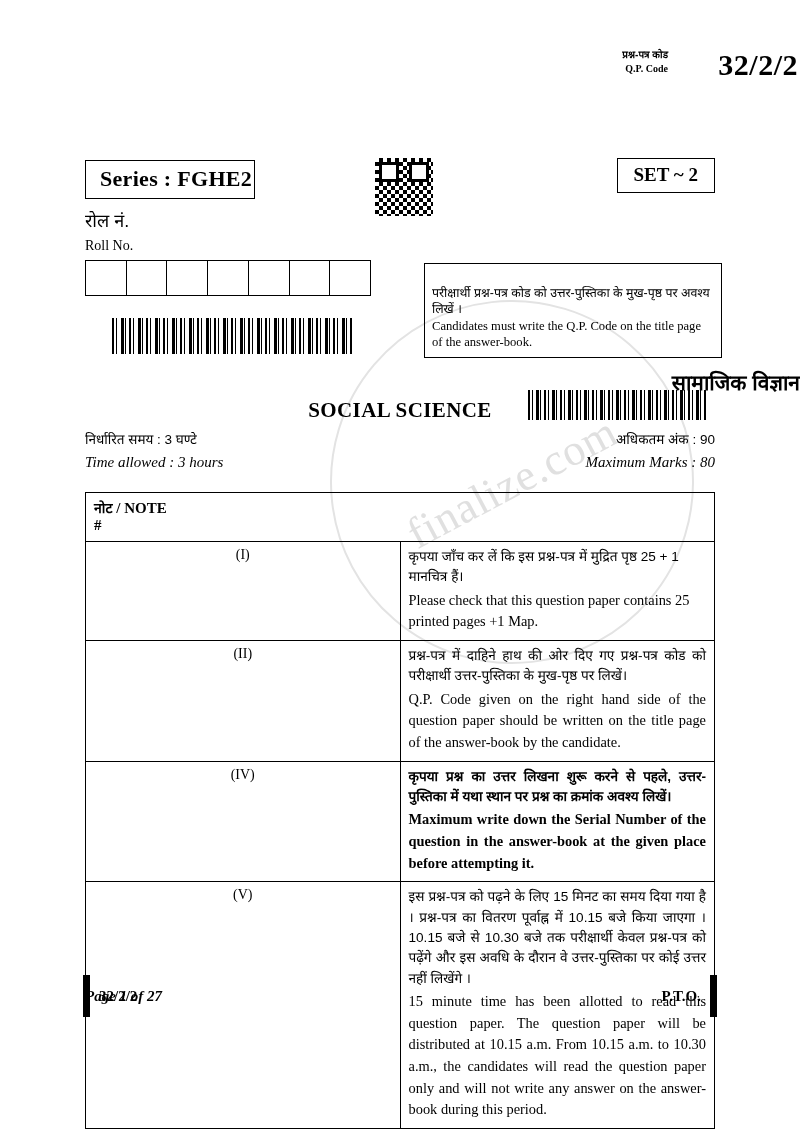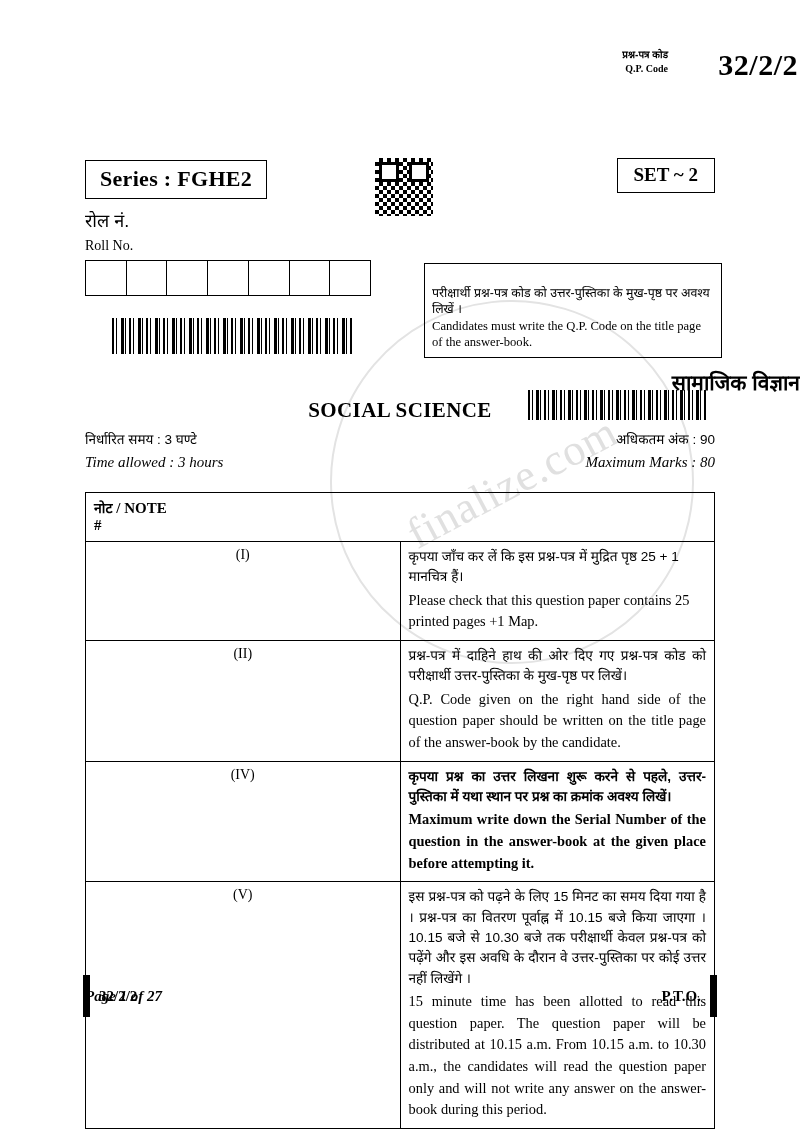--- a/index.html
+++ b/index.html
@@ -35,21 +35,21 @@
   }
   .content{position:relative;z-index:10;}
 
   
   .hdr{
     position:absolute;left:85px;top:158px;width:630px;height:60px;
   }
   .series-box{
     position:absolute;left:0;top:2px;
     border:1.5px solid #000;
-    padding:5px 14px 6px 14px;
+    padding:5px 2px 6px 14px;
     font-weight:bold;font-size:22px;
     letter-spacing:.3px;
   }
   .qr{
     position:absolute;left:290px;top:0px;
     width:58px;height:58px;
     background:
       repeating-conic-gradient(#000 0% 25%, #fff 0% 50%) 0 0/8px 8px;
     border:0;
   }

